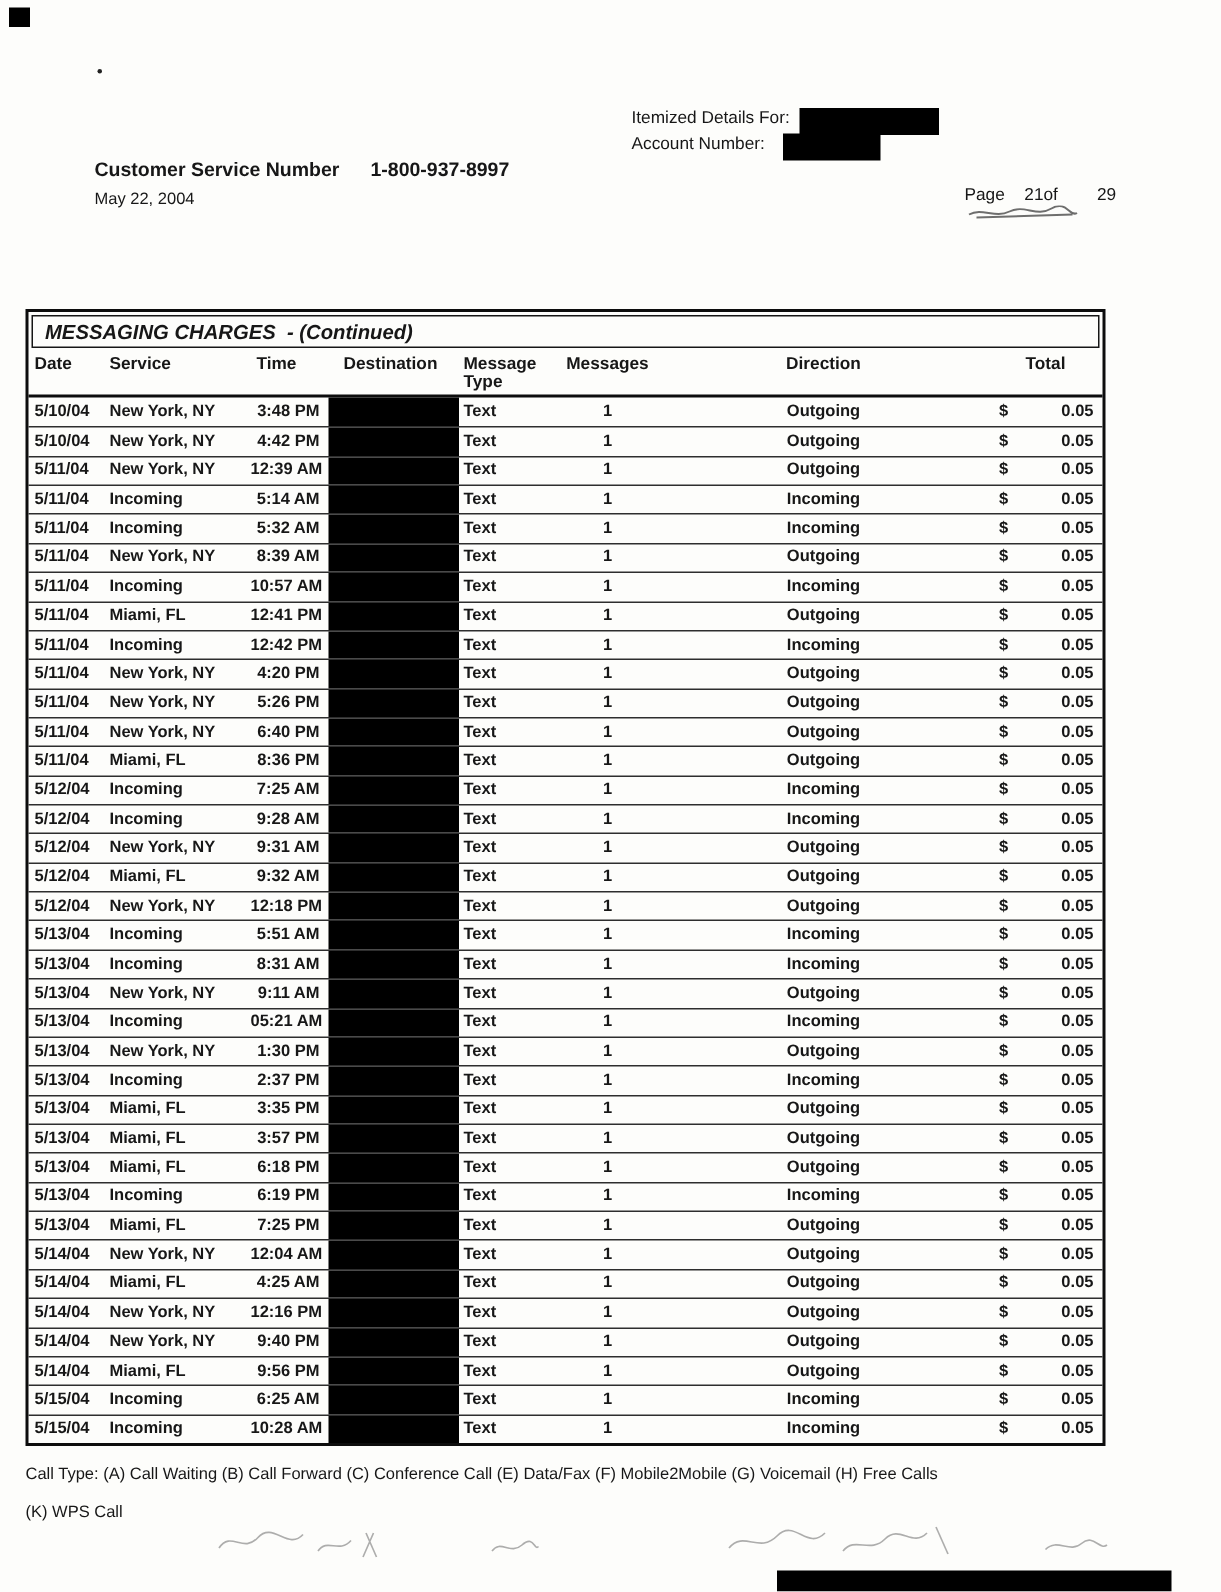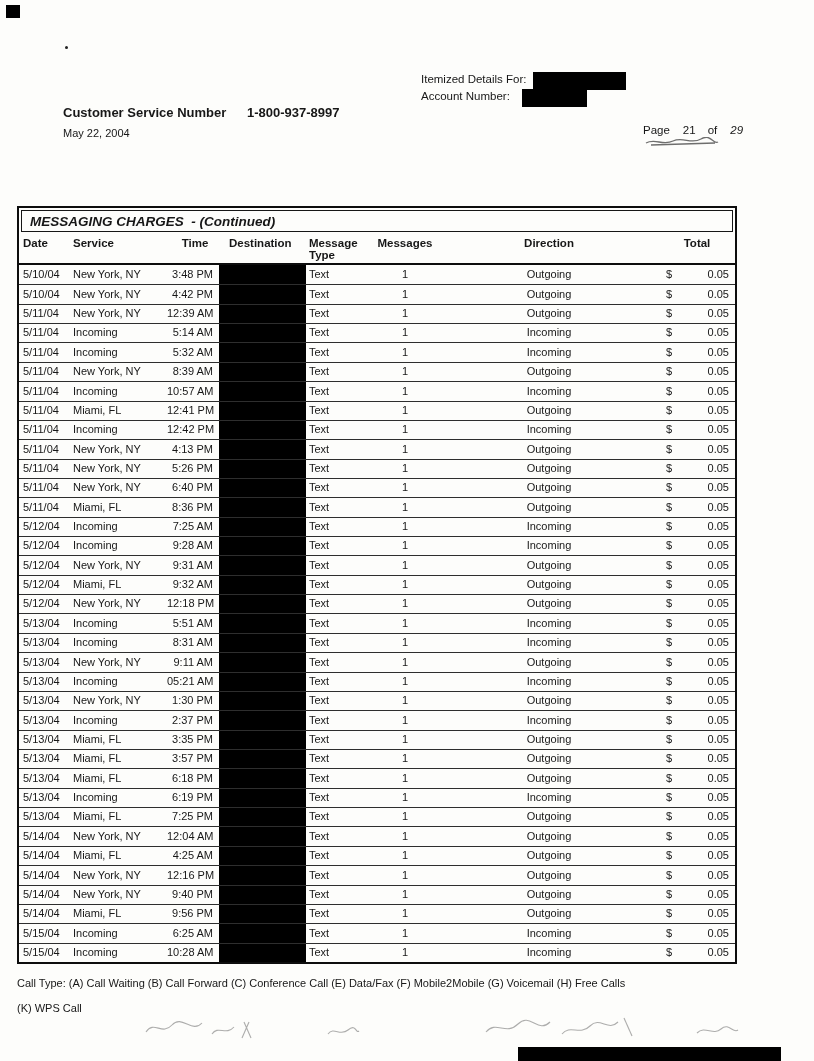--- a/index.html
+++ b/index.html
@@ -25,27 +25,27 @@
     margin:2px 2px 0 2px;
     border:1px solid #161616;
     height:22px; line-height:21px;
     padding-left:8px;
     font-weight:bold; font-style:italic;
     font-size:13.5px;
     white-space:pre;
   }
   .thead { display:flex; height:33px; border-bottom:2px solid #0d0d0d; }
   .hcell { font-weight:bold; font-size:11.5px; padding-top:5px; line-height:12px; }
-  .trow { display:flex; height:19.36px; border-top:1px solid #2e2e2e; align-items:flex-end; }
+  .trow { display:flex; height:19.36px; border-top:1px solid #2e2e2e; align-items:center;font-weight:bold; }
   .tbody .trow:first-child { border-top:0; }
   .tcell { font-size:11px; line-height:19px; white-space:nowrap; overflow:hidden; }
 
   .c-date    { width:50px; padding-left:4px; }
   .c-service { width:98px; padding-left:4px; }
-  .c-time    { width:52px;text-align:center; }
+  .c-time    { width:52px; }
   .hcell.c-time { padding-left:4px; }
   .tcell.c-time { text-align:right; padding-right:6px; }
   .c-dest    { width:87px; }
   .hcell.c-dest { padding-left:10px; }
   .tcell.c-dest { background:#000; align-self:stretch; height:auto; }
   .c-type    { width:65px; padding-left:3px; }
   .c-msgs    { width:68px; text-align:center; }
   .c-dir     { width:220px; text-align:center; }
   .c-total   { width:76px; }
   .hcell.c-total { text-align:center; }
@@ -64,21 +64,21 @@
 <div class="abs hdr-label" style="left:421px;top:73px;">Itemized Details For:</div>
 <div class="abs black" style="left:533px;top:72px;width:93px;height:18px;"></div>
 <div class="abs hdr-label" style="left:421px;top:90px;">Account Number:</div>
 <div class="abs black" style="left:522px;top:89px;width:65px;height:18px;"></div>
 
 <div class="abs bold" style="left:63px;top:105px;font-size:13px;text-align:center;">Customer Service Number</div>
 <div class="abs bold" style="left:247px;top:105px;font-size:13px;">1-800-937-8997</div>
 <div class="abs" style="left:63px;top:127px;font-size:11px;">May 22, 2004</div>
 
 <div class="abs" style="left:643px;top:124px;font-size:11.5px;">
-  <span>Page</span><span style="margin-left:13px;text-align:center;">21</span><span style="margin-left:12px;">of</span><span style="margin-left:13px;font-style:italic;">29</span>
+  <span>Page</span><span style="margin-left:13px;text-align:center;">21</span><span style="margin-left:0;">of</span><span style="margin-left:26px;">29</span>
 </div>
 <svg class="abs scribble" style="left:645px;top:137px;" width="74" height="10">
   <path d="M1,6 C10,1 18,9 28,4 S46,8 56,2 S68,8 73,5"></path>
   <path d="M6,8 L70,6"></path>
 </svg>
 
 <div class="abs table-wrap">
   <div class="table-title">MESSAGING CHARGES  - (Continued)</div>
   <div class="thead">
       <div class="hcell c-date">Date</div>
@@ -204,21 +204,21 @@
         <div class="tcell c-msgs">1</div>
         <div class="tcell c-dir">Incoming</div>
         <div class="tcell c-total">
           <span>$</span>
           <span>0.05</span>
         </div>
       </div>
       <div class="trow">
         <div class="tcell c-date">5/11/04</div>
         <div class="tcell c-service">New York, NY</div>
-        <div class="tcell c-time">4:13 PM</div>
+        <div class="tcell c-time">4:20 PM</div>
         <div class="tcell c-dest"></div>
         <div class="tcell c-type">Text</div>
         <div class="tcell c-msgs">1</div>
         <div class="tcell c-dir">Outgoing</div>
         <div class="tcell c-total">
           <span>$</span>
           <span>0.05</span>
         </div>
       </div>
       <div class="trow">

